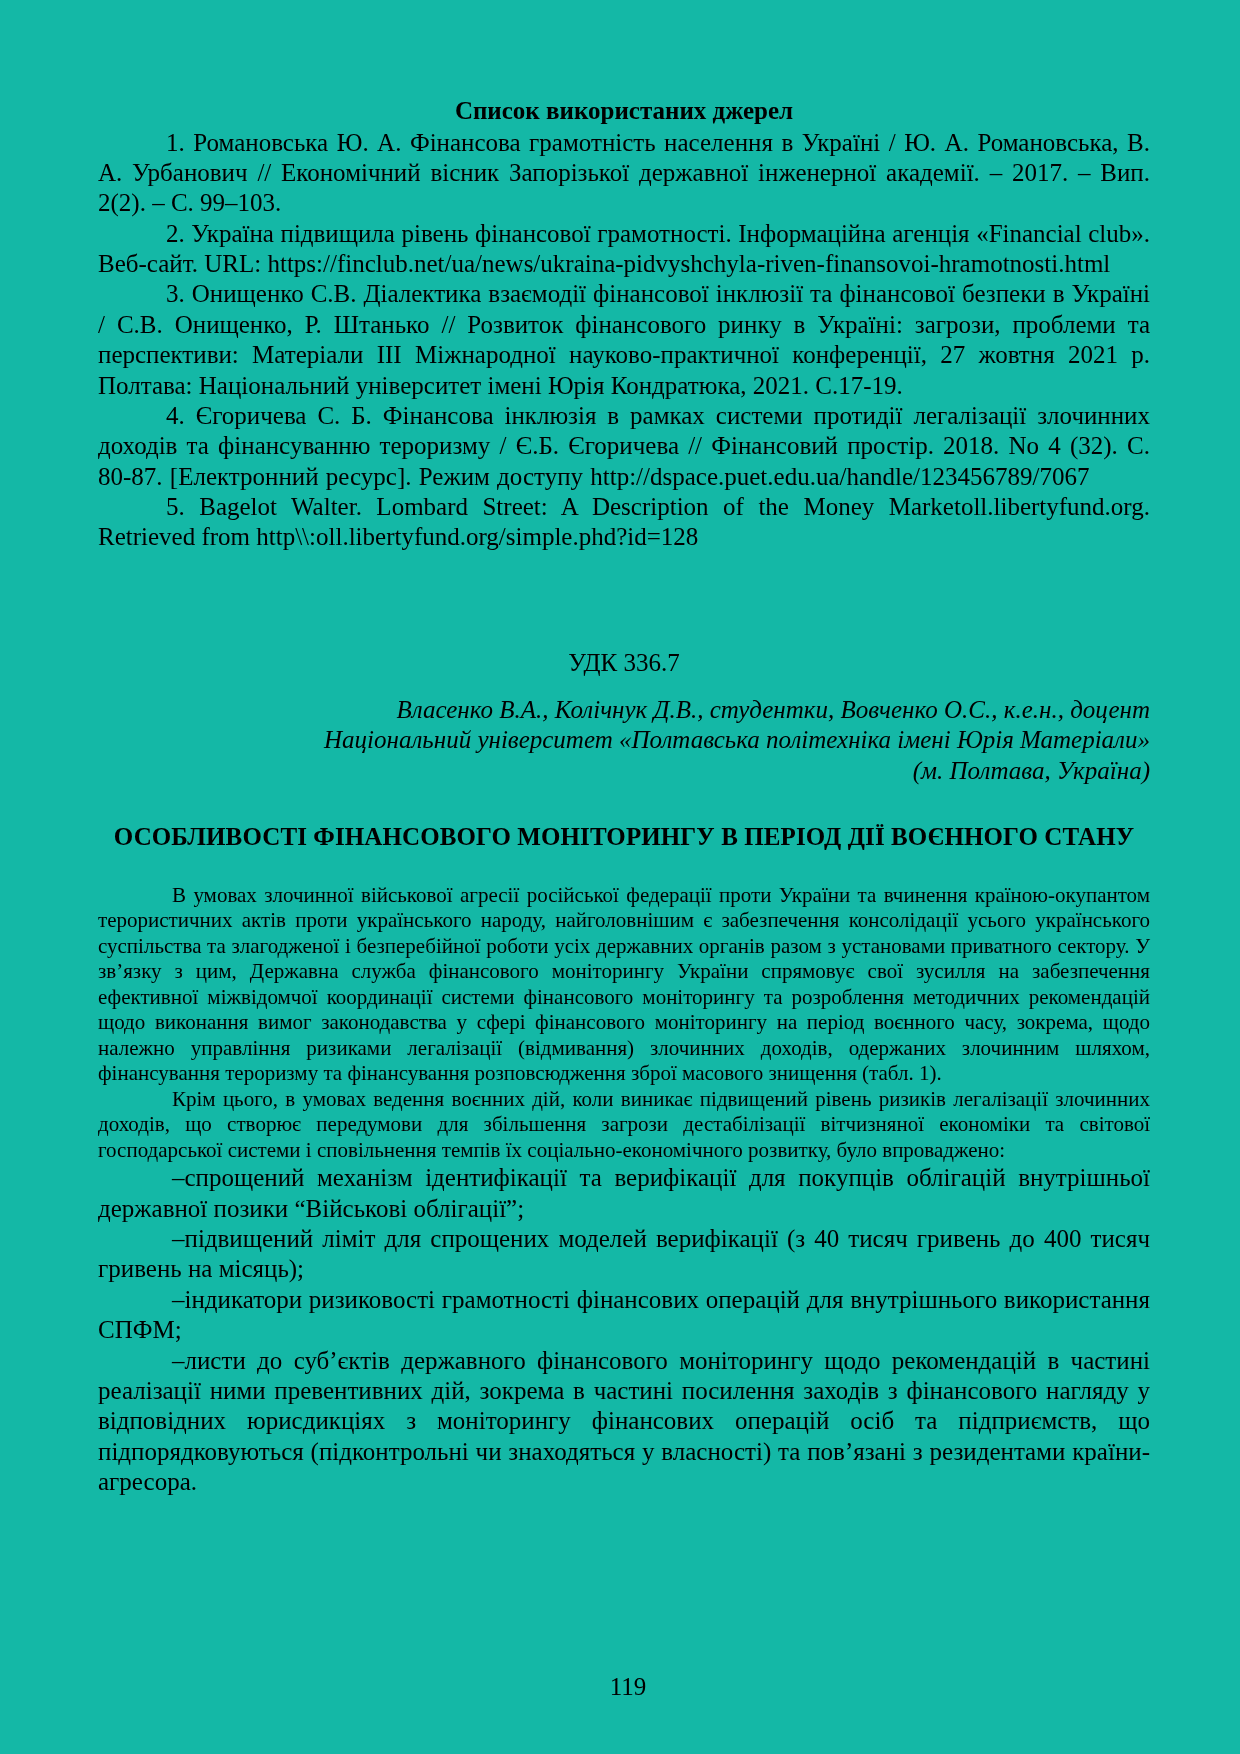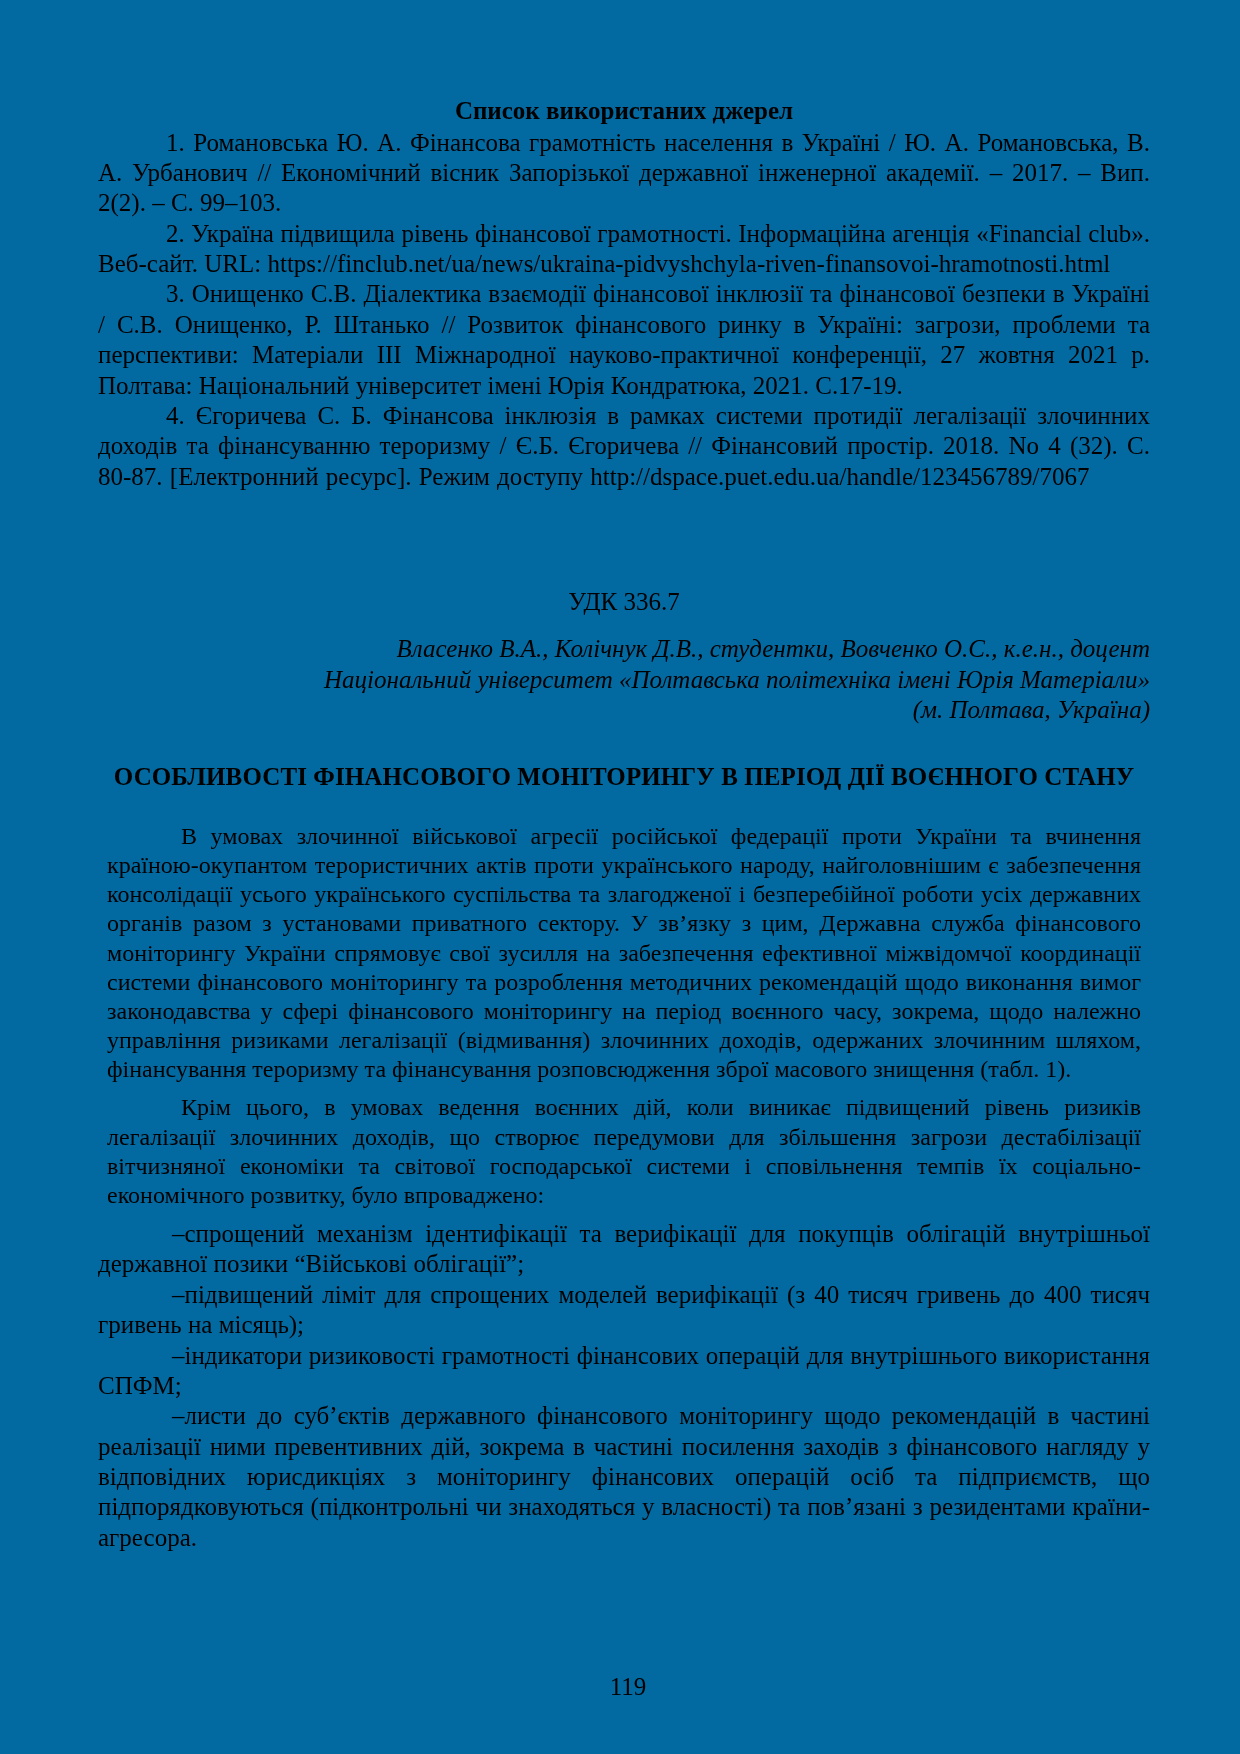--- a/index.html
+++ b/index.html
@@ -6,21 +6,21 @@
   html, body {
     margin: 0;
     padding: 0;
     background: #ffffff;
   }
   .page {
     position: relative;
     width: 1240px;
     height: 1754px;
     margin: 0 auto;
-    background: #0369a1;
+    background: #14b8a6;
     box-sizing: border-box;
     padding: 96px 90px 60px 98px;
     font-family: "Liberation Serif", "DejaVu Serif", serif;
     color: #000000;
     overflow: hidden;
   }
 
   .content {
     width: 1052px;
   }
@@ -75,23 +75,23 @@
     text-align: center;
     font-weight: bold;
     font-size: 25px;
     line-height: 1.22;
     margin: 36px 0 0 0;
     letter-spacing: 0.1px;
   }
 
   .body-para {
     text-align: justify;
-    font-size: 24px;
+    font-size: 21px;
     line-height: 1.215;
-    margin: 9px;
+    margin: 0;
     text-indent: 74px;
   }
 
   .body-para.first {
     margin-top: 30px;
   }
 
   .bullet-para {
     text-align: justify;
     font-size: 25px;
@@ -119,20 +119,21 @@
     <h1 class="heading-centered">Список використаних джерел</h1>
 
     <p class="ref-item">1. Романовська Ю. А. Фінансова грамотність населення в Україні     / Ю. А. Романовська, В. А. Урбанович // Економічний вісник Запорізької державної інженерної академії. – 2017. – Вип. 2(2). – С. 99–103.</p>
 
     <p class="ref-item">2. Україна підвищила рівень фінансової грамотності. Інформаційна агенція «Financial club». Веб-сайт. URL: https://finclub.net/ua/news/ukraina-pidvyshchyla-riven-finansovoi-hramotnosti.html</p>
 
     <p class="ref-item">3. Онищенко С.В. Діалектика взаємодії фінансової інклюзії та фінансової безпеки в Україні / С.В. Онищенко, Р. Штанько // Розвиток фінансового ринку в Україні: загрози, проблеми та перспективи: Матеріали ІІІ Міжнародної науково-практичної конференції, 27 жовтня 2021 р. Полтава: Національний університет імені Юрія Кондратюка, 2021. С.17-19.</p>
 
     <p class="ref-item spaced">4. Єгоричева С. Б. Фінансова інклюзія в рамках системи протидії легалізації злочинних доходів та фінансуванню тероризму / Є.Б. Єгоричева // Фінансовий простір. 2018. No 4 (32). С.      80-87.         [Електронний        ресурс].                 Режим          доступу http://dspace.puet.edu.ua/handle/123456789/7067</p>
 
+    <p class="ref-item">5. Bagelot Walter. Lombard Street: A Description of the Money Marketoll.libertyfund.org. Retrieved from http\\:oll.libertyfund.org/simple.phd?id=128</p>
 
     <div class="gap-after-refs"></div>
 
     <p class="udk">УДК 336.7</p>
 
     <div class="author-block">
       <p class="author-line">Власенко В.А., Колічнук Д.В., студентки, Вовченко О.С., к.е.н., доцент</p>
       <p class="author-line">Національний університет «Полтавська політехніка імені Юрія Матеріали»</p>
       <p class="author-line">(м. Полтава, Україна)</p>
     </div>

